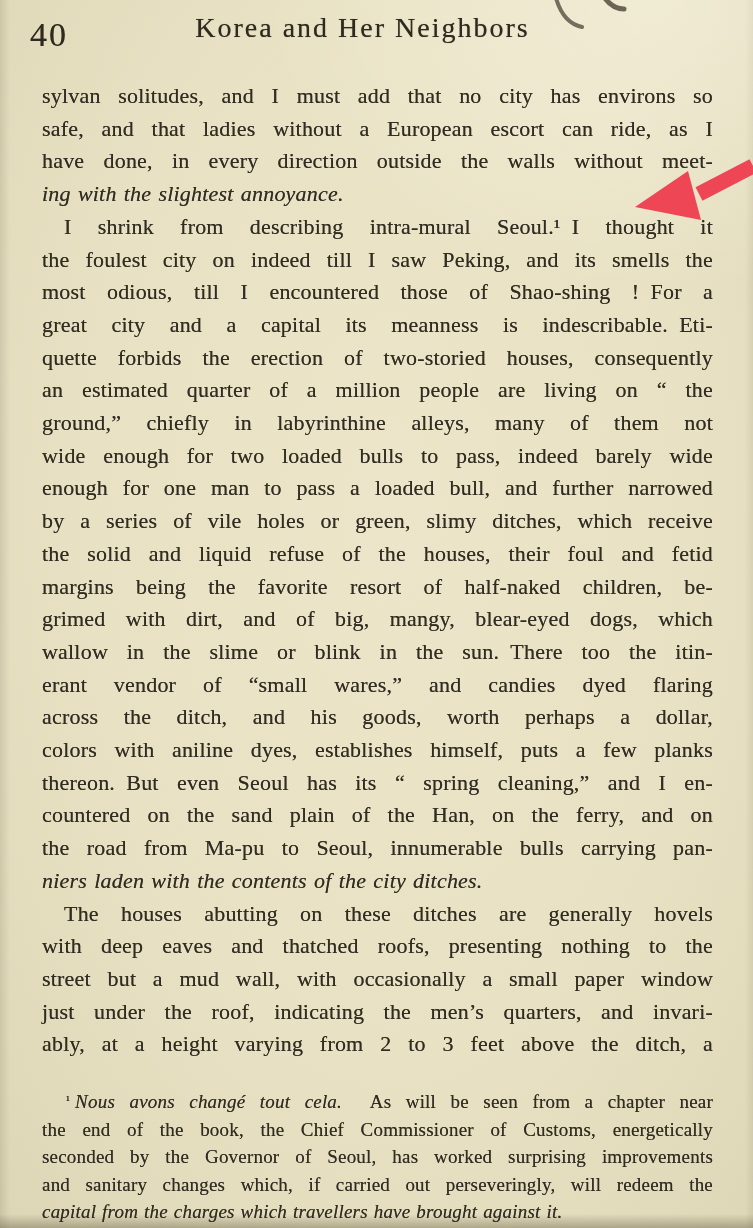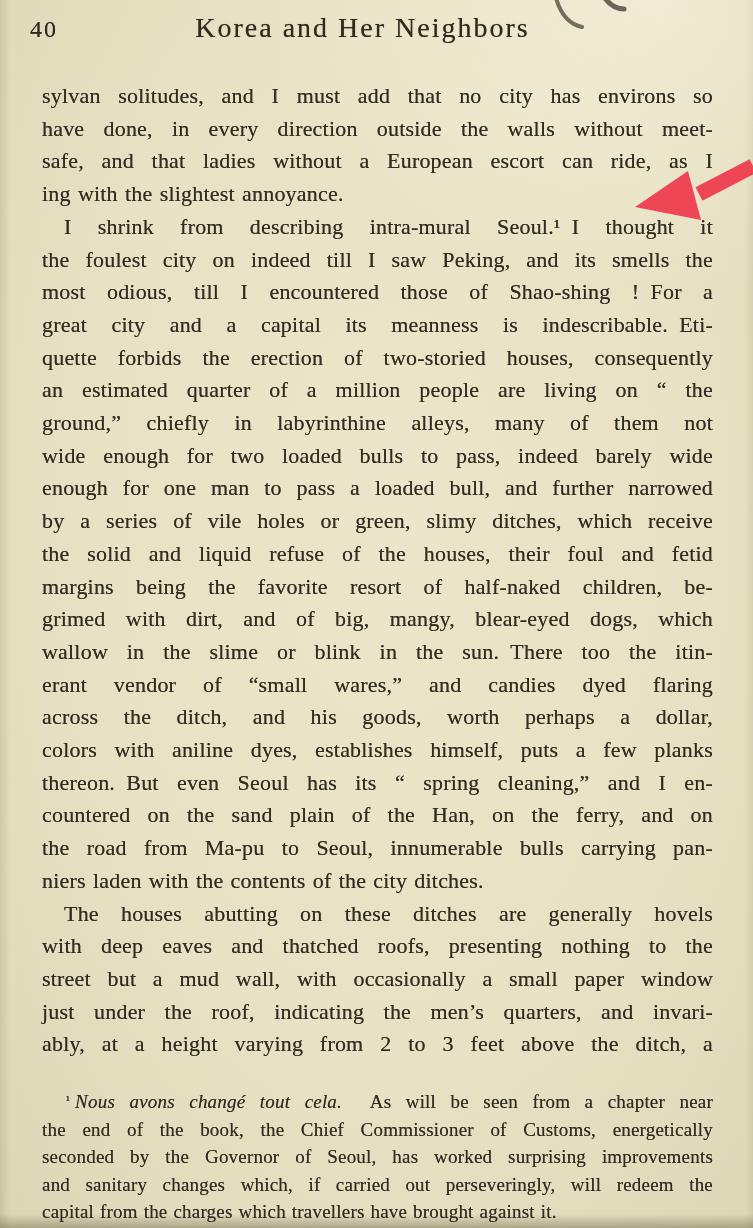--- a/index.html
+++ b/index.html
@@ -10,35 +10,35 @@
       radial-gradient(ellipse 90% 40% at 88% 0%, rgba(255,252,238,0.45), rgba(255,252,238,0) 60%),
       linear-gradient(to top, rgba(85,78,52,0.38), rgba(85,78,52,0) 14px),
       linear-gradient(to right, rgba(85,78,52,0.14), rgba(85,78,52,0) 10px),
       linear-gradient(to left, rgba(85,78,52,0.10), rgba(85,78,52,0) 8px),
       radial-gradient(ellipse at 52% 42%, #ece5c9 0%, #e8e1c3 55%, #ddd6b6 100%);
     color:#312c22;
   }
   .page{position:absolute;inset:0;}
   .header{position:absolute;top:12px;left:42px;width:671px;height:44px;}
   .pagenum{
-    position:absolute;left:-12px;top:4px;font-size:24px;letter-spacing:2px;color:#2e2a20;
+    position:absolute;left:-12px;top:4px;font-size:34px;letter-spacing:2px;color:#2e2a20;
     text-shadow:0 0 0.6px rgba(46,42,32,0.65);
   }
   .title{
     text-align:center;font-size:28px;letter-spacing:2px;color:#2e2a20;
     padding-right:30px;
     text-shadow:0 0 0.7px rgba(46,42,32,0.6);
   }
   .bodytext{
     position:absolute;top:80px;left:42px;width:671px;
     font-size:22px;line-height:32.7px;word-spacing:1.5px;letter-spacing:0.2px;
     text-shadow:0 0 0.6px rgba(49,44,34,0.7);
   }
   .line{text-align:justify;text-align-last:justify;white-space:normal;}
-  .line.end{text-align-last:left;}
+  .line.end{text-align-last:left;font-style:italic;}
   .line.indent{text-indent:22px;}
   .footnote{
     position:absolute;top:1086px;left:42px;width:671px;
     font-size:19px;line-height:27.6px;word-spacing:1px;letter-spacing:0.2px;
     text-shadow:0 0 0.5px rgba(49,44,34,0.7);
   }
   .footnote .line.first{text-indent:24px;}
   .fn-marker{font-size:13px;vertical-align:4px;margin-right:5px;}
   .fn-italic{font-style:italic;margin-right:18px;}
   .overlay{position:absolute;inset:0;pointer-events:none;}
@@ -49,22 +49,22 @@
 <div class="page">
 
   <div class="header">
     <span class="pagenum">40</span>
     <div class="title">Korea and Her Neighbors</div>
   </div>
 
   <div class="bodytext">
     <div>
       <div class="line">sylvan solitudes, and I must add that no city has environs so</div>
+      <div class="line">safe, and that ladies without a European escort can ride, as I</div>
       <div class="line">have done, in every direction outside the walls without meet-</div>
-      <div class="line">safe, and that ladies without a European escort can ride, as I</div>
       <div class="line end">ing with the slightest annoyance.</div>
     </div>
     <div>
       <div class="line indent">I shrink from describing intra-mural Seoul.¹ I thought it</div>
       <div class="line">the foulest city on indeed till I saw Peking, and its smells the</div>
       <div class="line">most odious, till I encountered those of Shao-shing ! For a</div>
       <div class="line">great city and a capital its meanness is indescribable. Eti-</div>
       <div class="line">quette forbids the erection of two-storied houses, consequently</div>
       <div class="line">an estimated quarter of a million people are living on “ the</div>
       <div class="line">ground,” chiefly in labyrinthine alleys, many of them not</div>

